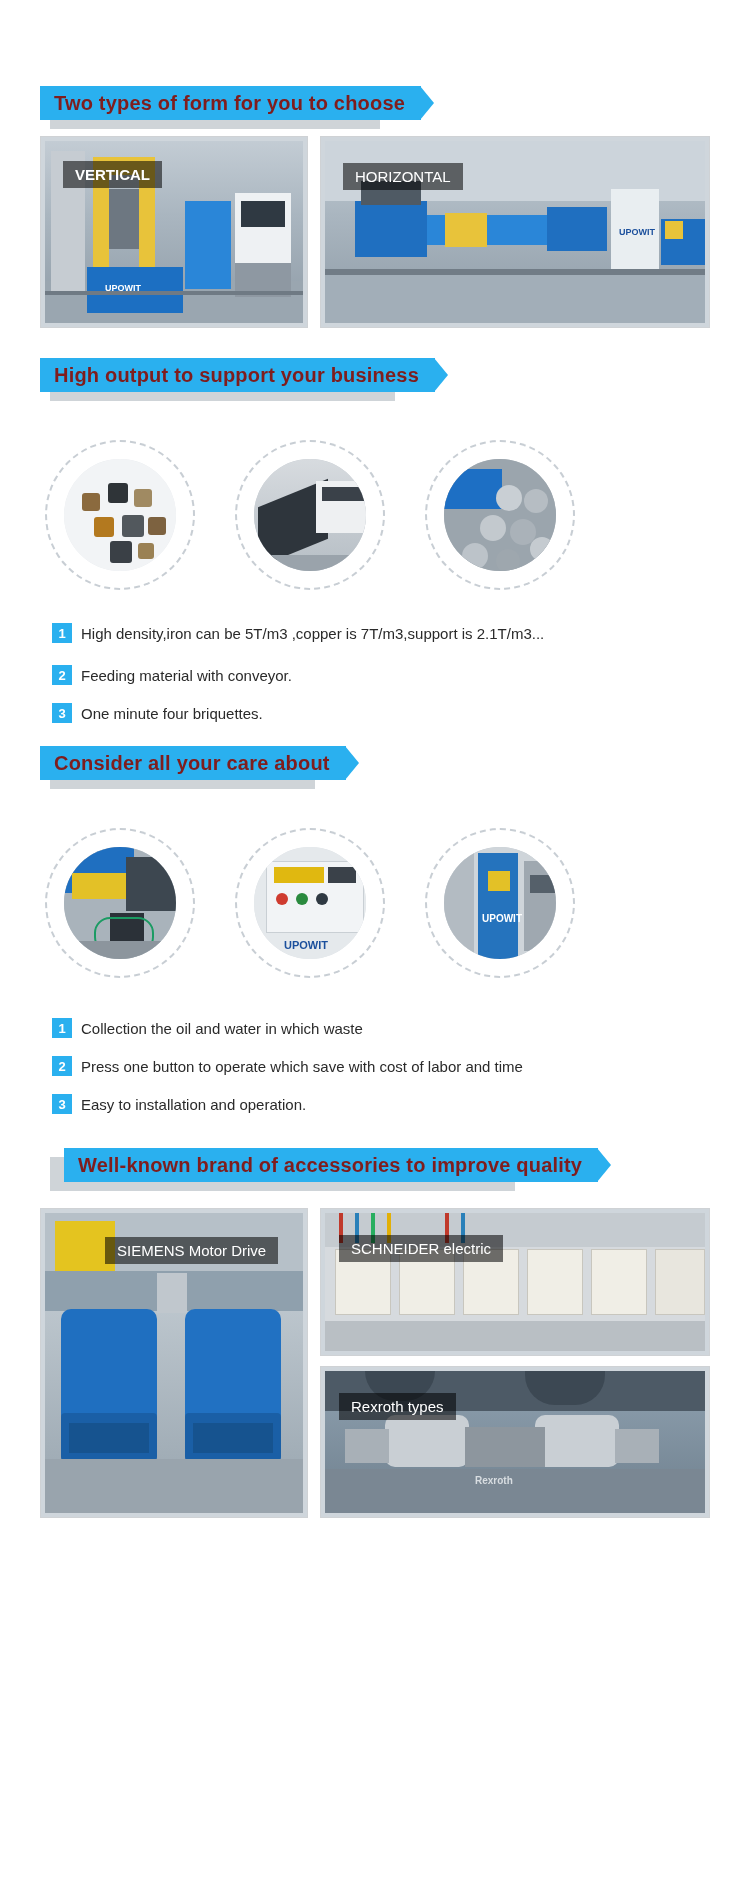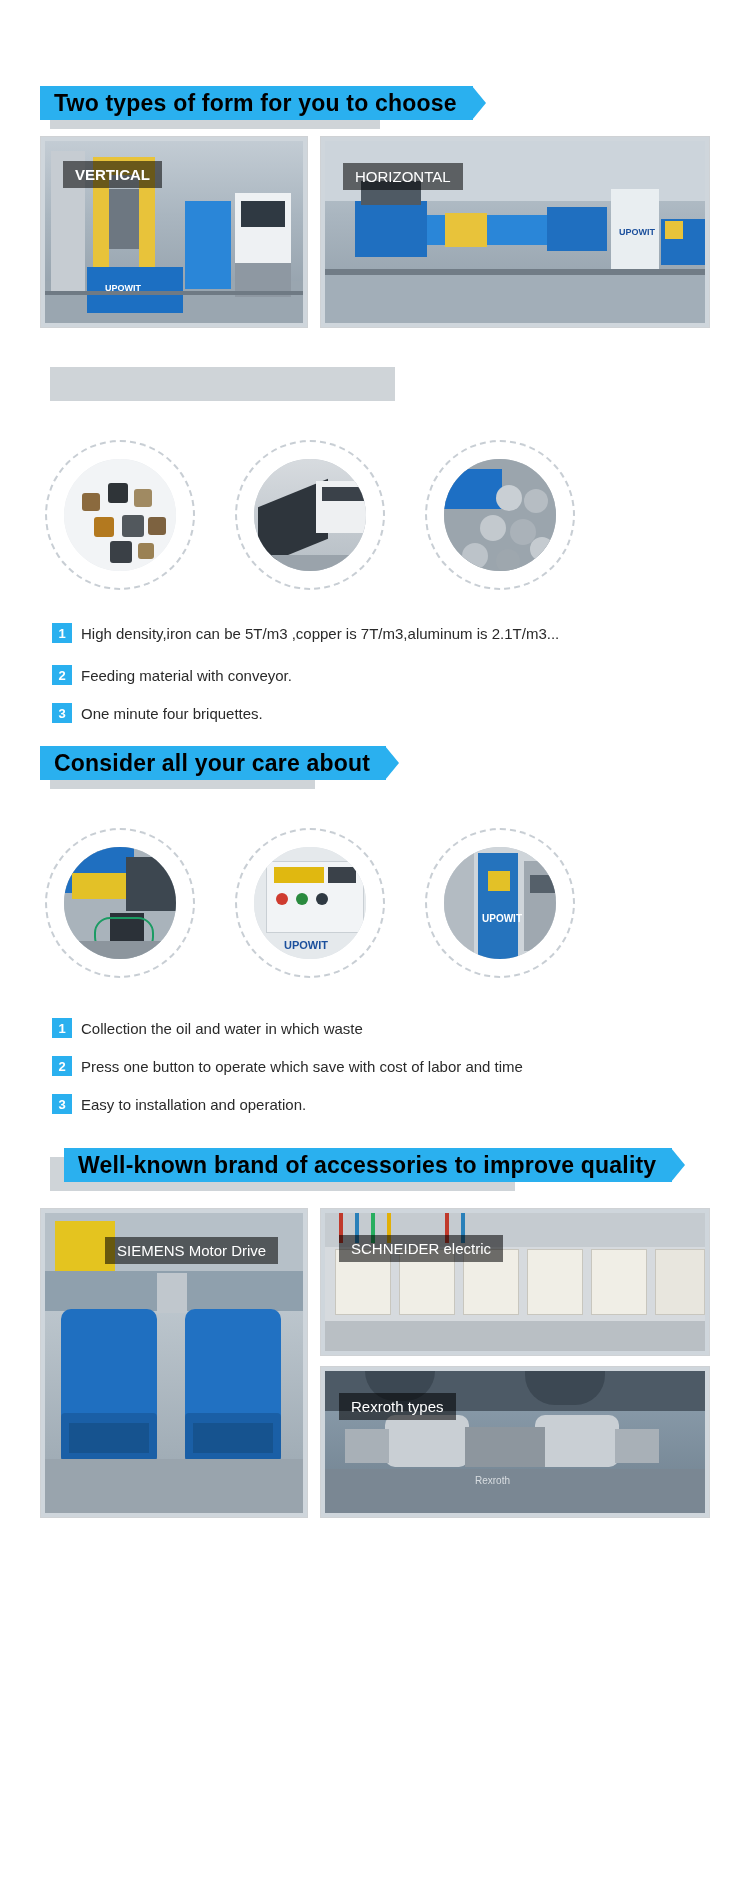--- a/index.html
+++ b/index.html
@@ -80,22 +80,22 @@
   
   .ribbon {
     position: absolute;
     height: 34px;
     background: #2ab0ef;
     display: flex;
     align-items: center;
     padding: 0 16px 0 14px;
   }
   .ribbon span {
-    color: #000000;
-    font-size: 23px;
+    color: #7f1d1d;
+    font-size: 20px;
     font-weight: bold;
     white-space: nowrap;
     letter-spacing: 0.2px;
   }
   .ribbon:after {
     content: "";
     position: absolute;
     right: -13px; top: 0;
     width: 0; height: 0;
     border-left: 14px solid #2ab0ef;
@@ -218,20 +218,23 @@
       <div class="mach-white" style="left:286px; top:48px; width:48px; height:86px; background:#e9eef1;"></div>
       <div class="logo-blue" style="left:294px; top:86px;">UPOWIT</div>
       <div class="mach-blue" style="left:336px; top:78px; width:46px; height:46px;"></div>
       <div class="mach-yellow" style="left:340px; top:80px; width:18px; height:18px;"></div>
       <div class="mach-dark" style="left:0px; top:128px; width:382px; height:6px; background:#717c86;"></div>
     </div>
     <div class="cap" style="left:22px; top:26px;">HORIZONTAL</div>
   </div>
 
   <div class="ribbon-shadow" style="left:50px; top:367px; width:345px;"></div>
+  <div class="ribbon" style="left:40px; top:358px;">
+    <span>High output to support your business</span>
+  </div>
 
   <div class="circ-wrap" style="left:45px; top:440px;">
     <div class="circ-ring dash"></div>
     <div class="circ-inner" style="background:#e9ecef;">
       <div style="position:absolute; inset:0; background:#f2f4f6;"></div>
       <div style="position:absolute; left:18px; top:34px; width:18px; height:18px; border-radius:3px; background:#8b6a3e;"></div>
       <div style="position:absolute; left:44px; top:24px; width:20px; height:20px; border-radius:3px; background:#2f3438;"></div>
       <div style="position:absolute; left:70px; top:30px; width:18px; height:18px; border-radius:3px; background:#a08a62;"></div>
       <div style="position:absolute; left:30px; top:58px; width:20px; height:20px; border-radius:3px; background:#b3791f;"></div>
       <div style="position:absolute; left:58px; top:56px; width:22px; height:22px; border-radius:3px; background:#52585d;"></div>
@@ -262,21 +265,21 @@
       <div style="position:absolute; left:36px; top:56px; width:26px; height:26px; border-radius:50%; background:#c3c9ce;"></div>
       <div style="position:absolute; left:66px; top:60px; width:26px; height:26px; border-radius:50%; background:#aab2b9;"></div>
       <div style="position:absolute; left:18px; top:84px; width:26px; height:26px; border-radius:50%; background:#bcc3c9;"></div>
       <div style="position:absolute; left:52px; top:90px; width:24px; height:24px; border-radius:50%; background:#9ea7ae;"></div>
       <div style="position:absolute; left:86px; top:78px; width:24px; height:24px; border-radius:50%; background:#c5cbd0;"></div>
     </div>
   </div>
 
   <div class="numitem" style="left:52px; top:623px;">
     <div class="numbox">1</div>
-    <div class="numtext">High density,iron can be 5T/m3 ,copper is 7T/m3,aluminum is 2.1T/m3...</div>
+    <div class="numtext">High density,iron can be 5T/m3 ,copper is 7T/m3,support is 2.1T/m3...</div>
   </div>
   <div class="numitem" style="left:52px; top:665px;">
     <div class="numbox">2</div>
     <div class="numtext">Feeding material with conveyor.</div>
   </div>
   <div class="numitem" style="left:52px; top:703px;">
     <div class="numbox">3</div>
     <div class="numtext">One minute four briquettes.</div>
   </div>
 
@@ -384,18 +387,18 @@
     <div class="photo" style="background:linear-gradient(#8fa1b0,#6f808e);">
       <div style="position:absolute; left:0; top:0; width:382px; height:40px; background:#4d5a66;"></div>
       <div style="position:absolute; left:40px; top:0; width:70px; height:30px; border-radius:0 0 30px 30px; background:#3c4853;"></div>
       <div style="position:absolute; left:200px; top:0; width:80px; height:34px; border-radius:0 0 30px 30px; background:#3c4853;"></div>
       <div style="position:absolute; left:60px; top:44px; width:84px; height:52px; border-radius:10px; background:#c9cfd4;"></div>
       <div style="position:absolute; left:210px; top:44px; width:84px; height:52px; border-radius:10px; background:#c9cfd4;"></div>
       <div style="position:absolute; left:140px; top:56px; width:80px; height:40px; background:#8d969e;"></div>
       <div style="position:absolute; left:20px; top:58px; width:44px; height:34px; background:#a8b0b7;"></div>
       <div style="position:absolute; left:290px; top:58px; width:44px; height:34px; background:#a8b0b7;"></div>
       <div style="position:absolute; left:0; top:98px; width:382px; height:46px; background:#7a8793;"></div>
-      <div style="position:absolute; left:150px; top:104px; color:#d8dde1; font-size:10px; font-weight:normal;">Rexroth</div>
+      <div style="position:absolute; left:150px; top:104px; color:#d8dde1; font-size:10px; font-weight:bold;">Rexroth</div>
     </div>
     <div class="cap" style="left:18px; top:26px;">Rexroth types</div>
   </div>
 
 </div>
 
 </body></html>

